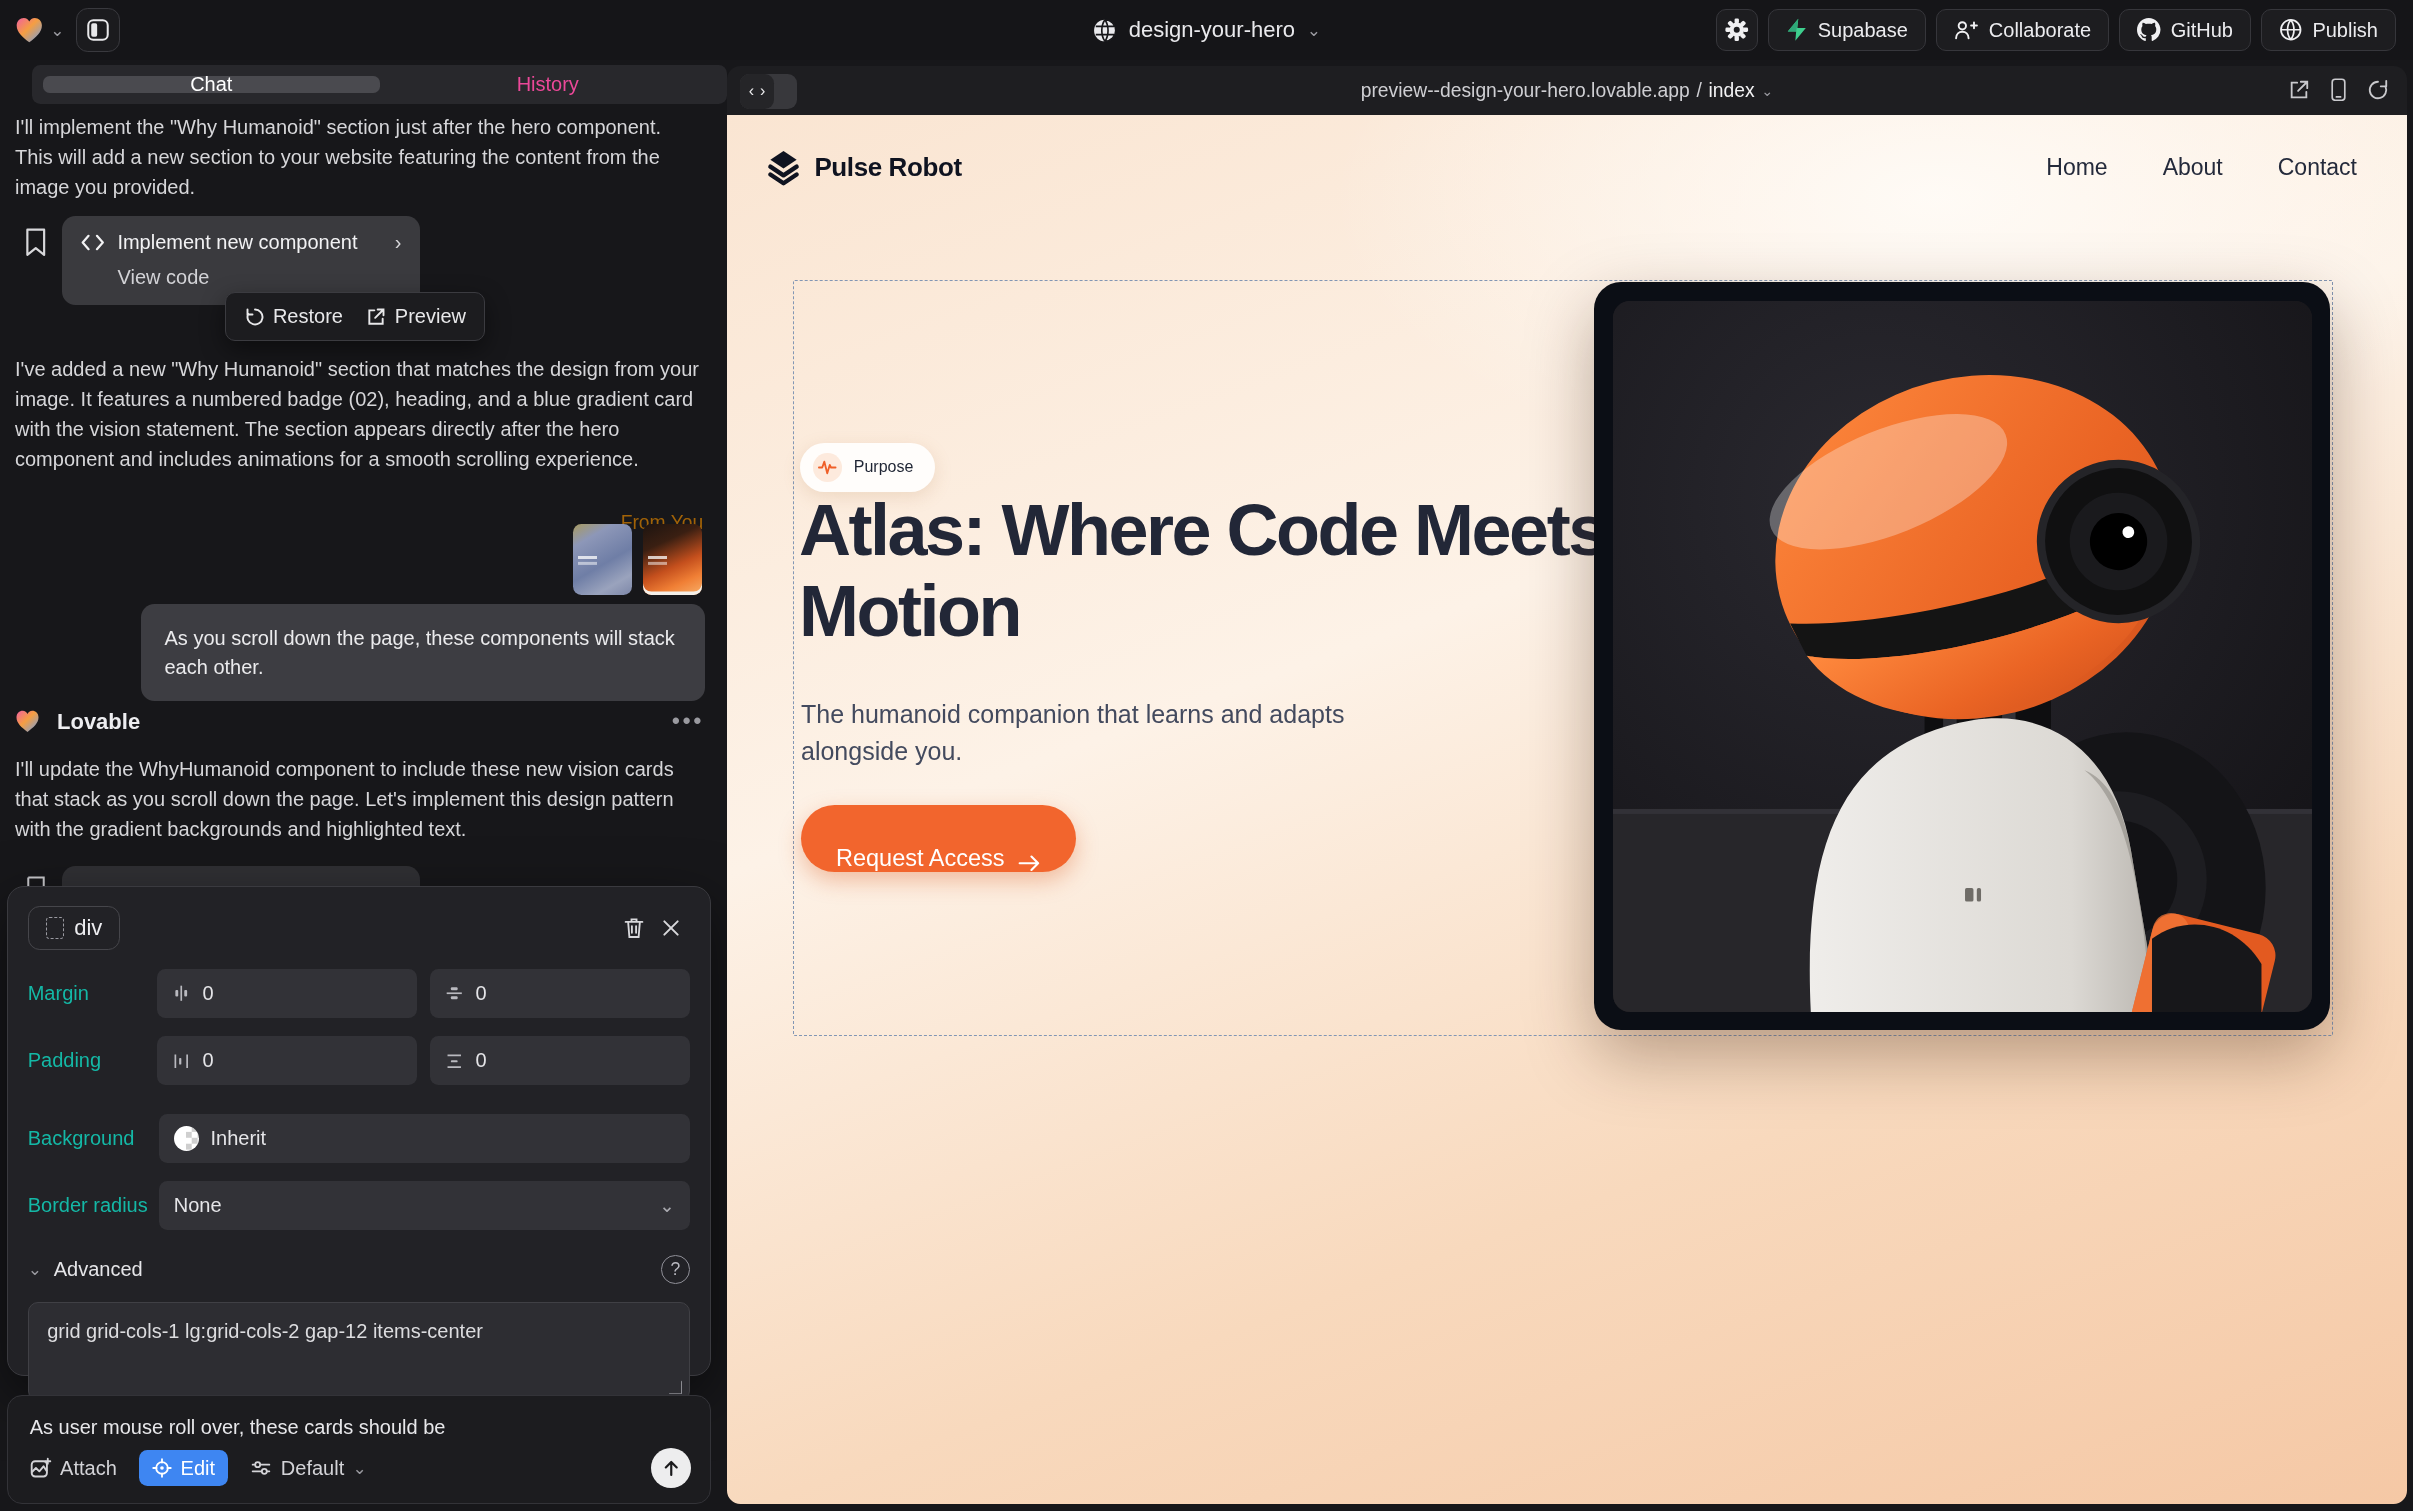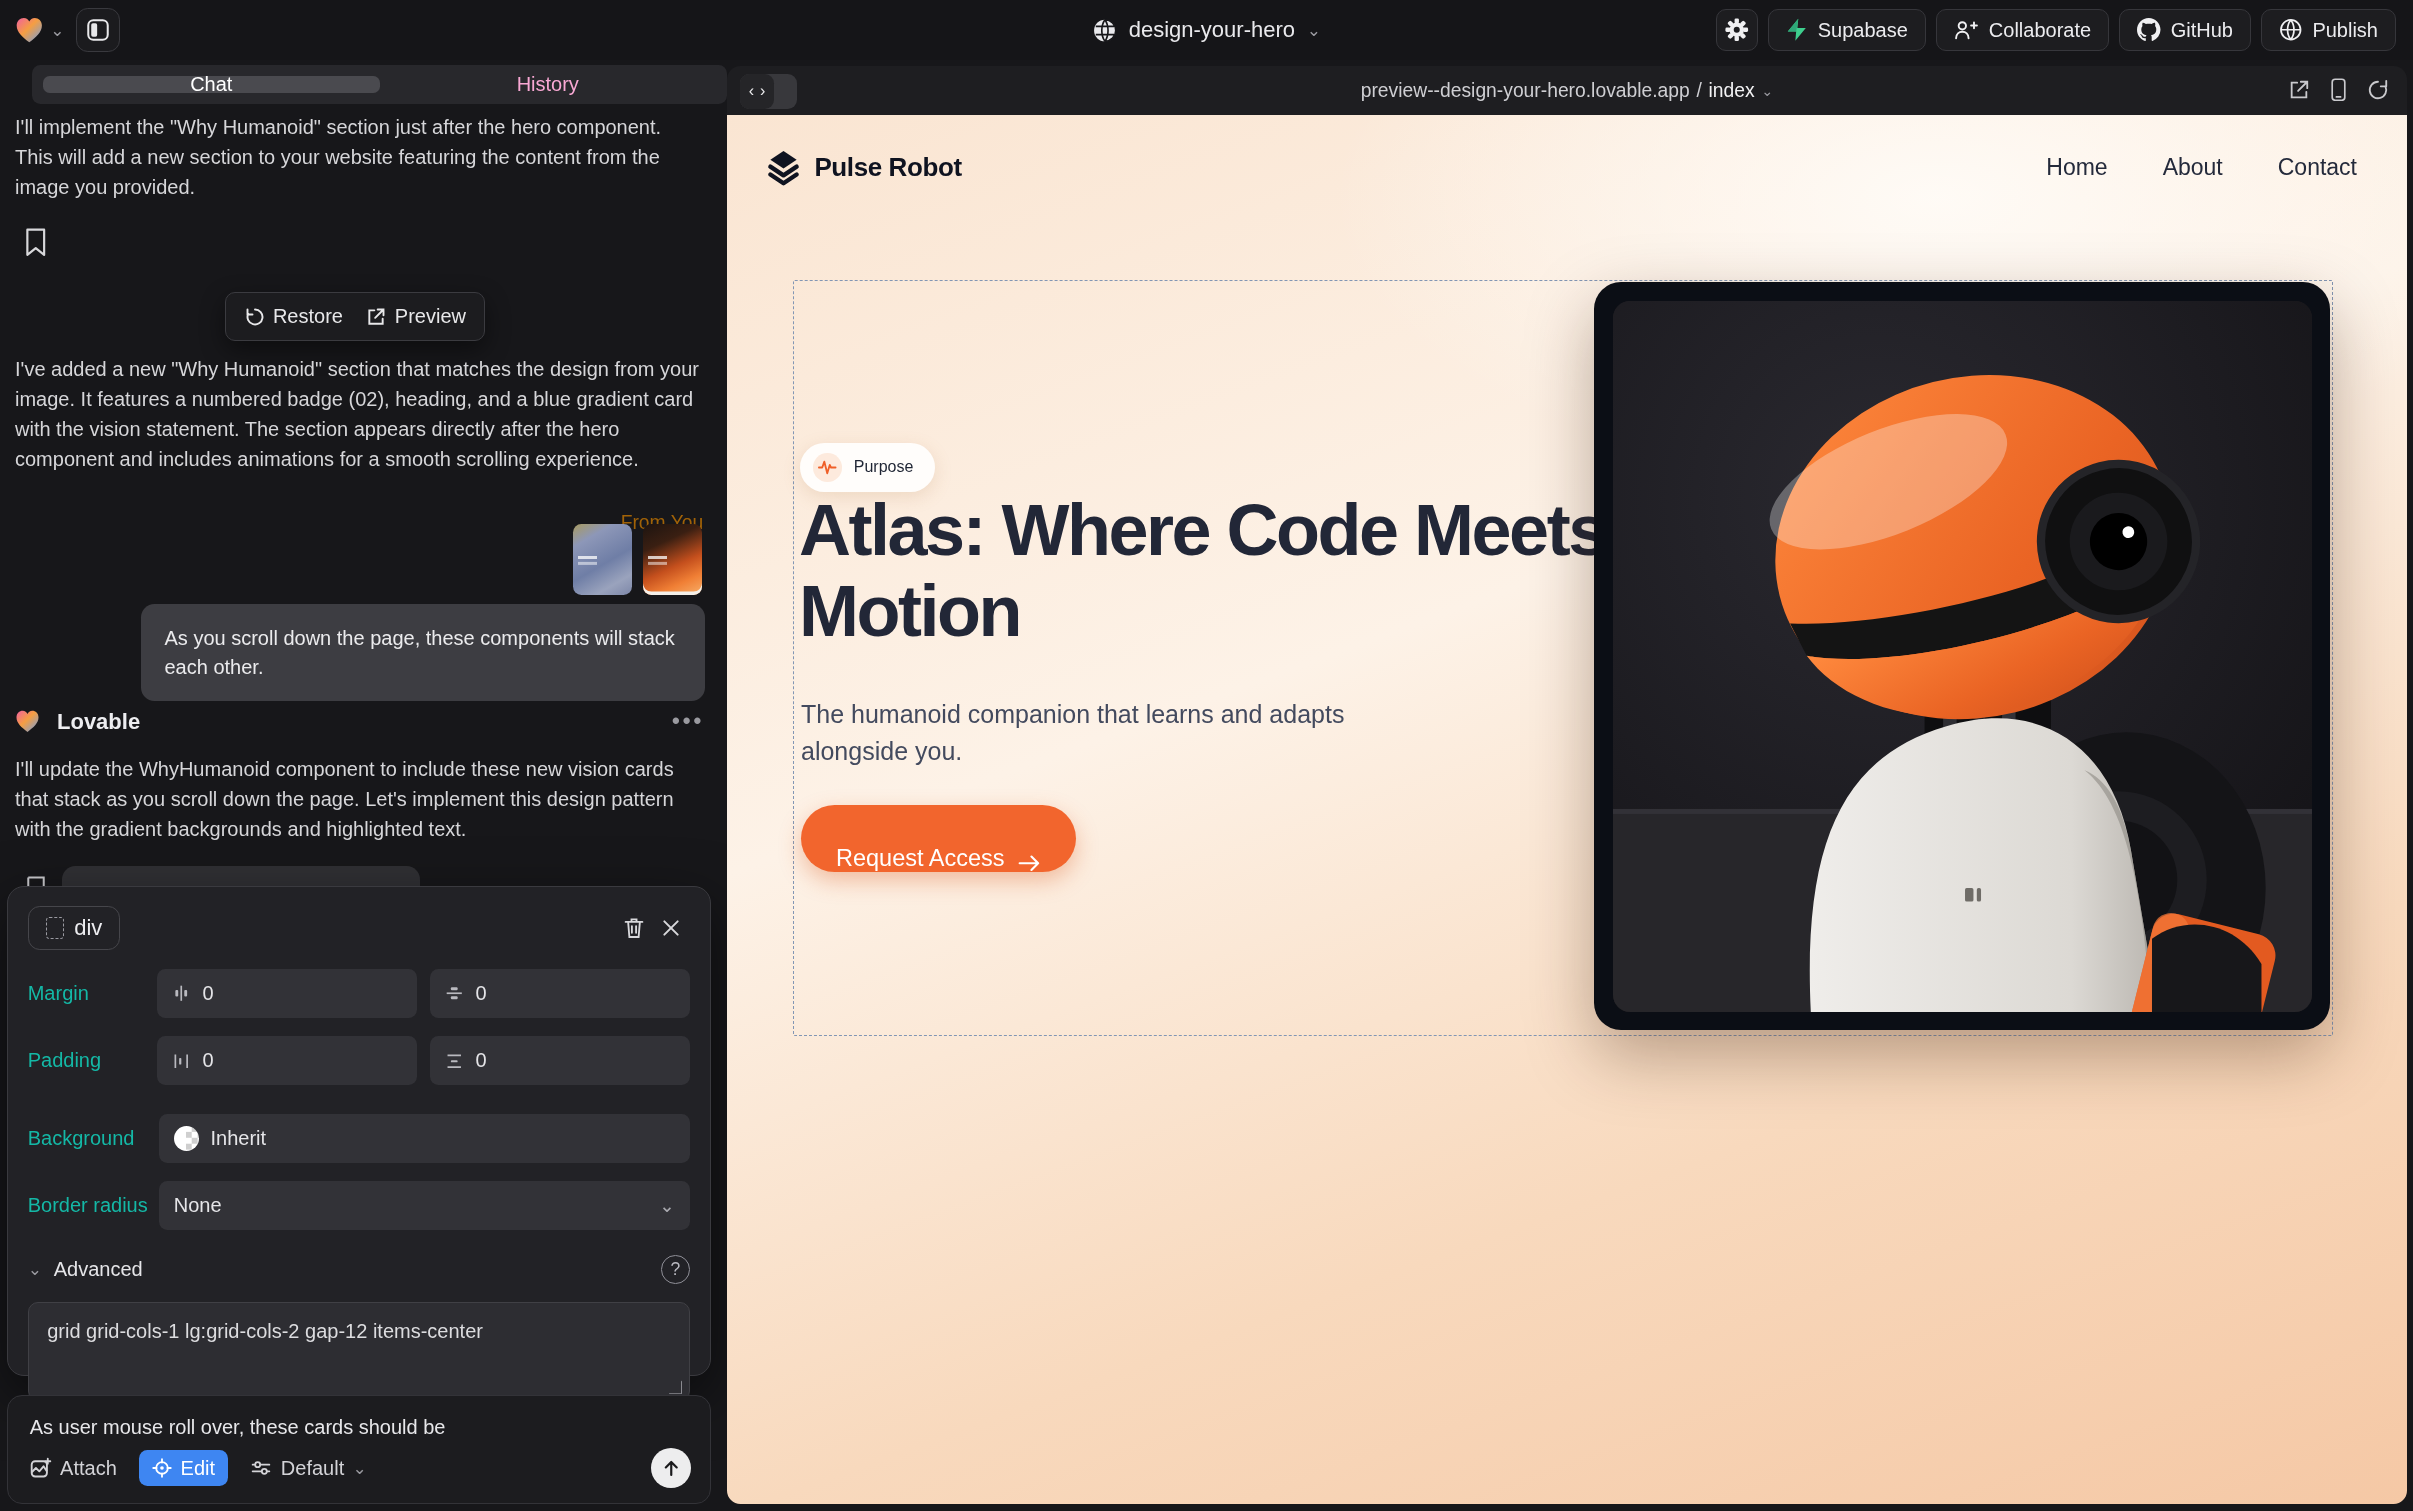--- a/index.html
+++ b/index.html
@@ -15,21 +15,21 @@
   .chev { color:#9a9aa0; font-size:17px; }
   .sq-btn { width:44px; height:44px; border:0.8px solid #39393e; border-radius:11.8px; background:#1b1b1e; display:flex; align-items:center; justify-content:center; }
   .tb-center { position:absolute; left:50%; top:0; height:60px; transform:translateX(-50%); display:flex; align-items:center; gap:11.8px; color:#e9e9ec; font-size:22px; }
   .tb-right { position:absolute; right:17px; top:9.2px; display:flex; align-items:center; gap:10px; }
   .tb-btn { height:42px; display:flex; align-items:center; gap:10px; padding:0 17px; background:#1d1d20; border:0.8px solid #36363b; border-radius:10px; color:#ececef; font-size:20px; }
   .tb-gear { width:42px; height:42px; display:flex; align-items:center; justify-content:center; background:#1d1d20; border:0.8px solid #36363b; border-radius:10px; }
 
   
   .sidebar { position:absolute; left:0; top:60px; width:715px; height:1451px; background:#17171a; }
   .tabs { position:absolute; left:32px; top:5px; width:695px; height:39px; background:#28282c; border-radius:8.4px; display:flex; padding:11px; }
-  .tab { flex:1; display:flex; align-items:center; justify-content:center; font-size:20px; color:#f9a8d4; border-radius:6.7px; }
+  .tab { flex:1; display:flex; align-items:center; justify-content:center; font-size:20px; color:#ec4899; border-radius:6.7px; }
   .tab.active { background:#4a4a4f; color:#ffffff; }
   .msg { position:absolute; left:15px; width:689px; font-size:20px; line-height:30px; color:#d6d6d9; }
   .bm-icon { position:absolute; }
   .comp-card { position:absolute; left:62px; top:156px; width:358px; height:89px; background:#3a3a3e; border-radius:13.4px; padding:15px 18.5px; }
   .comp-row { display:flex; align-items:center; gap:13.4px; color:#f2f2f4; font-size:20px; }
   .comp-chevron { margin-left:auto; color:#d9d9dc; font-size:20px; }
   .view-code { margin-top:11.8px; margin-left:37px; font-size:20px; color:#d2d2d6; }
   .popover { position:absolute; left:225px; top:232px; height:49px; display:flex; align-items:center; gap:23.5px; background:#1c1c1f; border:0.8px solid #3b3b40; border-radius:10px; padding:0 18.5px; box-shadow:0 8.4px 25px rgba(0,0,0,.45); }
   .pop-item { display:flex; align-items:center; gap:8.4px; color:#e8e8ea; font-size:20px; }
   .from-you { position:absolute; right:11.8px; top:452px; font-size:19.3px; color:#a16207; }
@@ -198,20 +198,30 @@
       <div class="tab active">Chat</div>
       <div class="tab">History</div>
     </div>
 
     <p class="msg" style="top:52px;">I'll implement the "Why Humanoid" section just after the hero component. This will add a new section to your website featuring the content from the image you provided.</p>
 
     <svg class="bm-icon" style="left:23.5px; top:168px;" width="23.5" height="28.6" viewBox="0 0 28 34">
       <path d="M4 2 h20 v30 l-10-8 l-10 8 Z" fill="none" stroke="#d8d8db" stroke-width="2.6" stroke-linejoin="round"></path>
     </svg>
 
+    <div class="comp-card">
+      <div class="comp-row">
+        <svg width="23.5" height="17" viewBox="0 0 28 20">
+          <path d="M9 2 L2 10 L9 18 M19 2 L26 10 L19 18" fill="none" stroke="#f2f2f4" stroke-width="2.6" stroke-linecap="round" stroke-linejoin="round"></path>
+        </svg>
+        <span>Implement new component</span>
+        <span class="comp-chevron">›</span>
+      </div>
+      <div class="view-code">View code</div>
+    </div>
 
     <div class="popover">
       <div class="pop-item">
         <svg width="20" height="20" viewBox="0 0 24 24">
           <path d="M12 3 a9 9 0 1 1 -8.2 5.3" fill="none" stroke="#e8e8ea" stroke-width="2.3" stroke-linecap="round"></path>
           <path d="M3 3 v6 h6" fill="none" stroke="#e8e8ea" stroke-width="2.3" stroke-linecap="round" stroke-linejoin="round"></path>
         </svg>
         <span>Restore</span>
       </div>
       <div class="pop-item">

